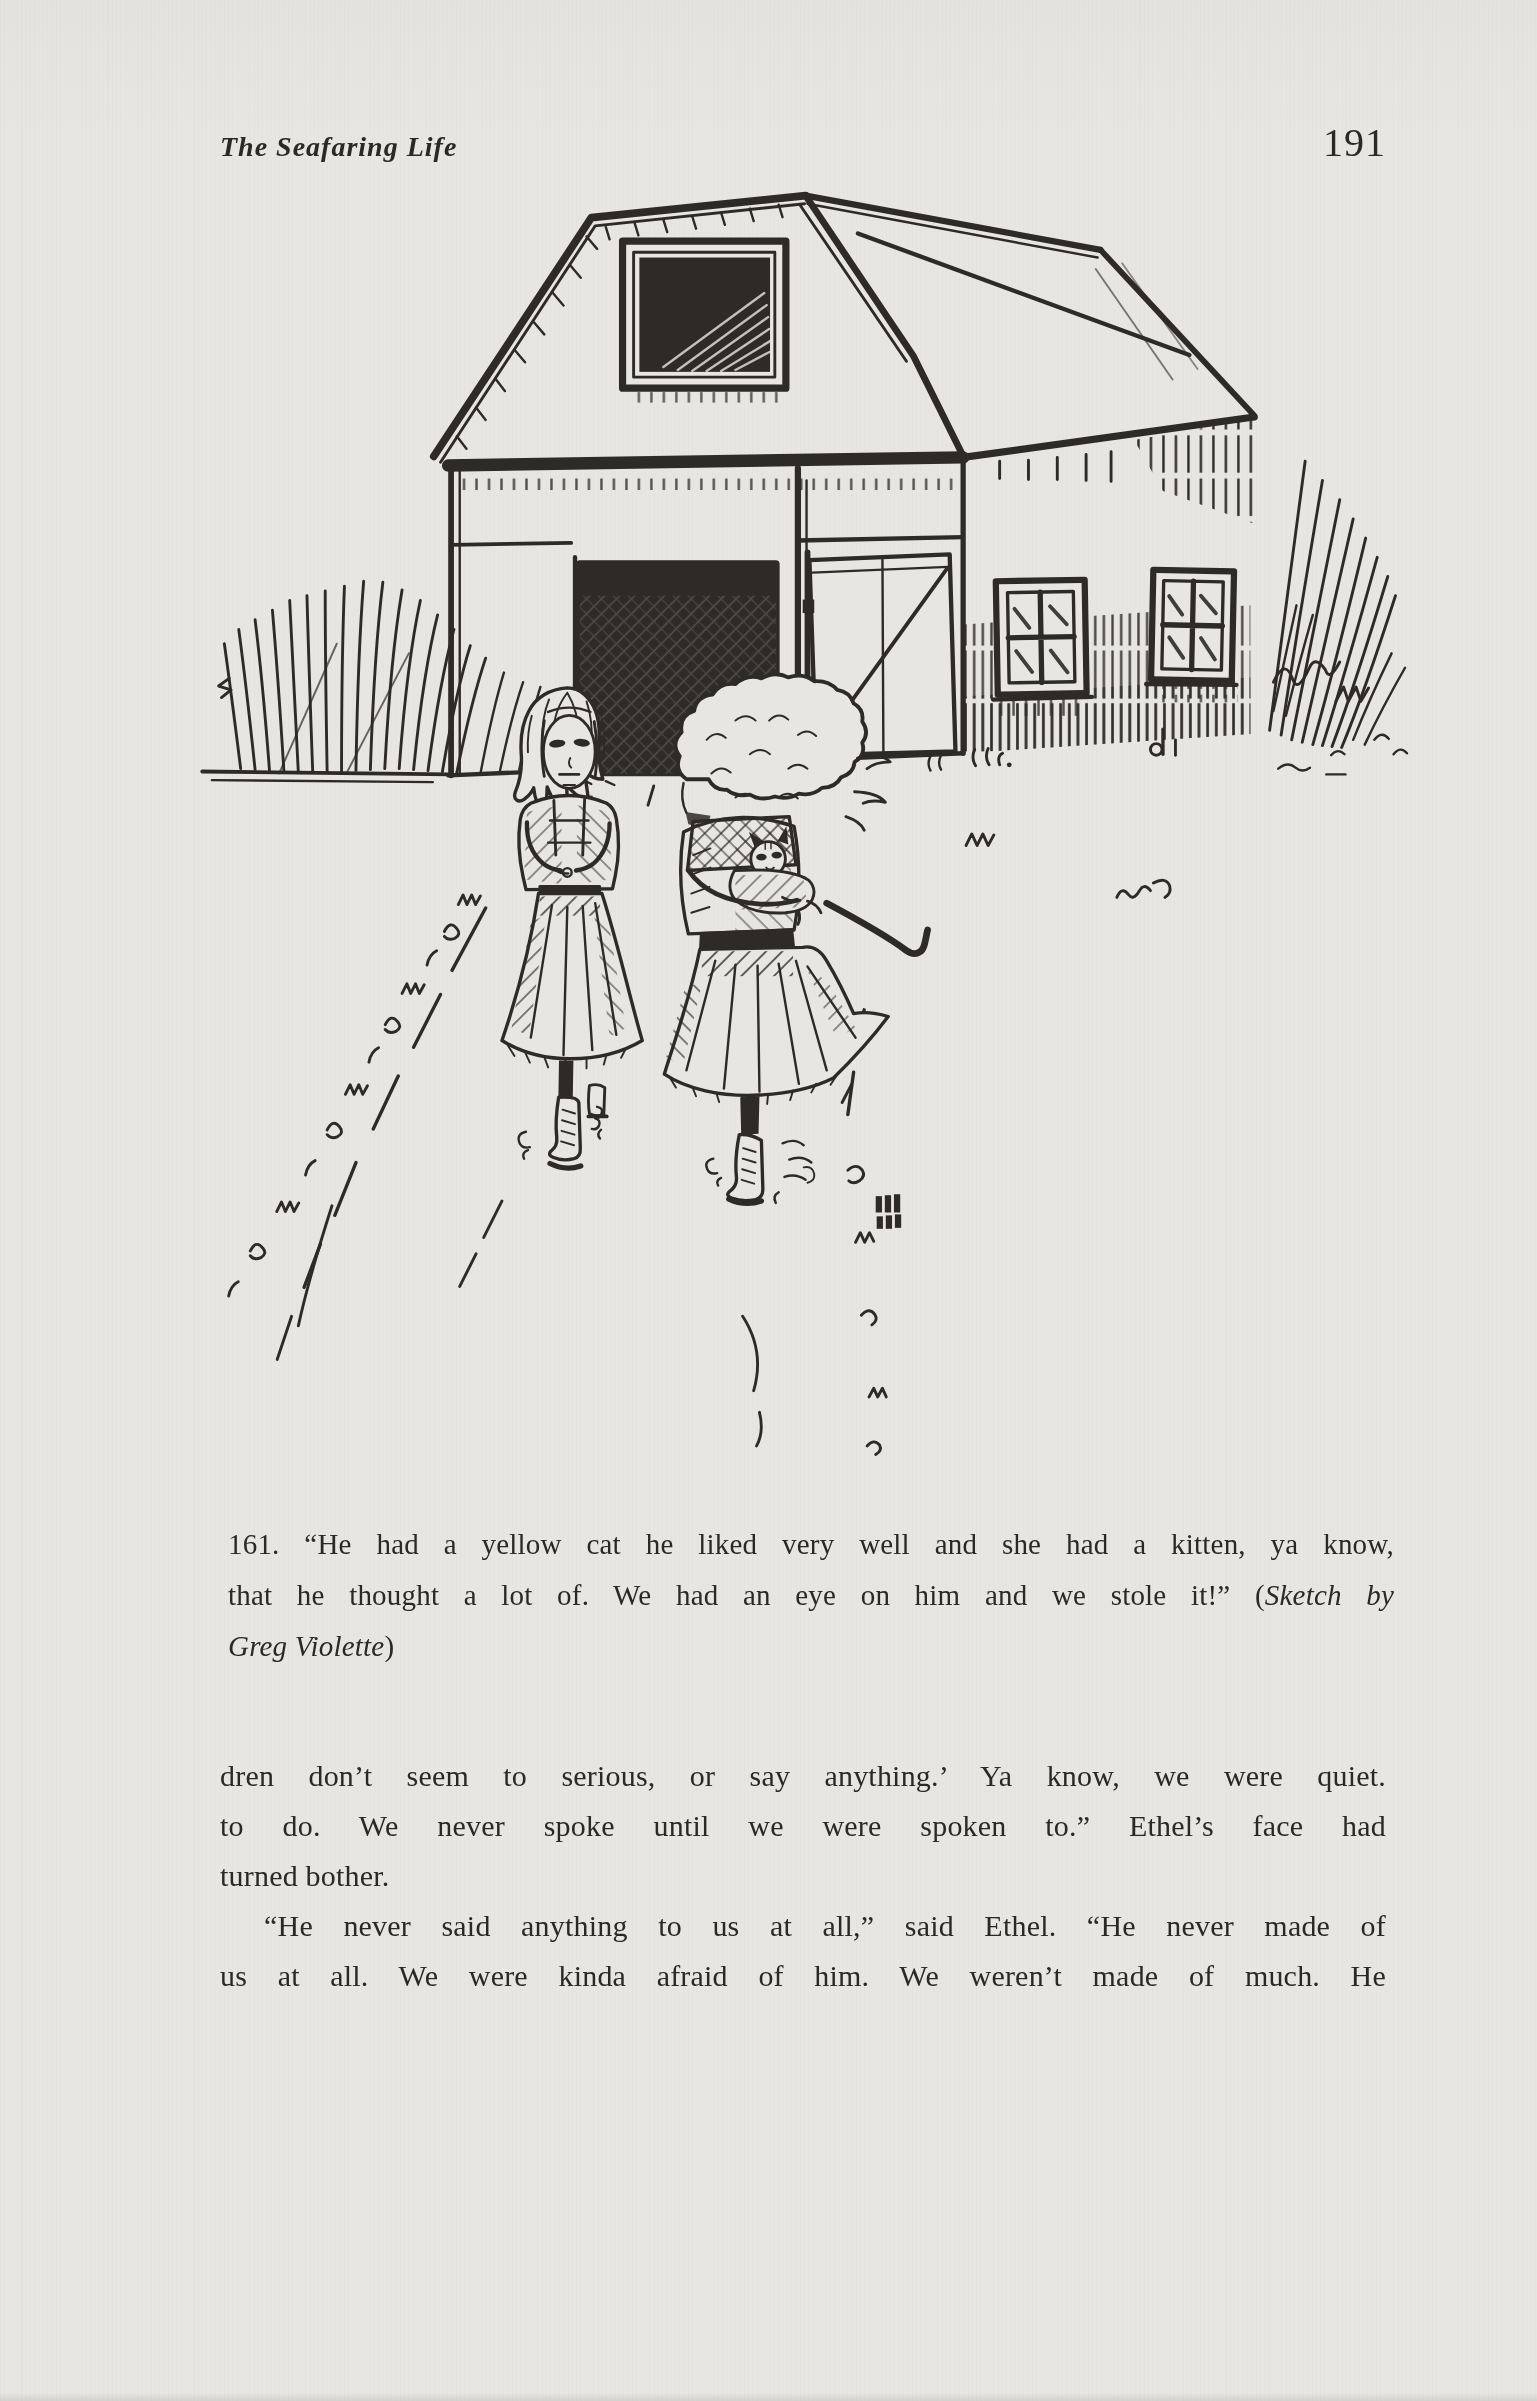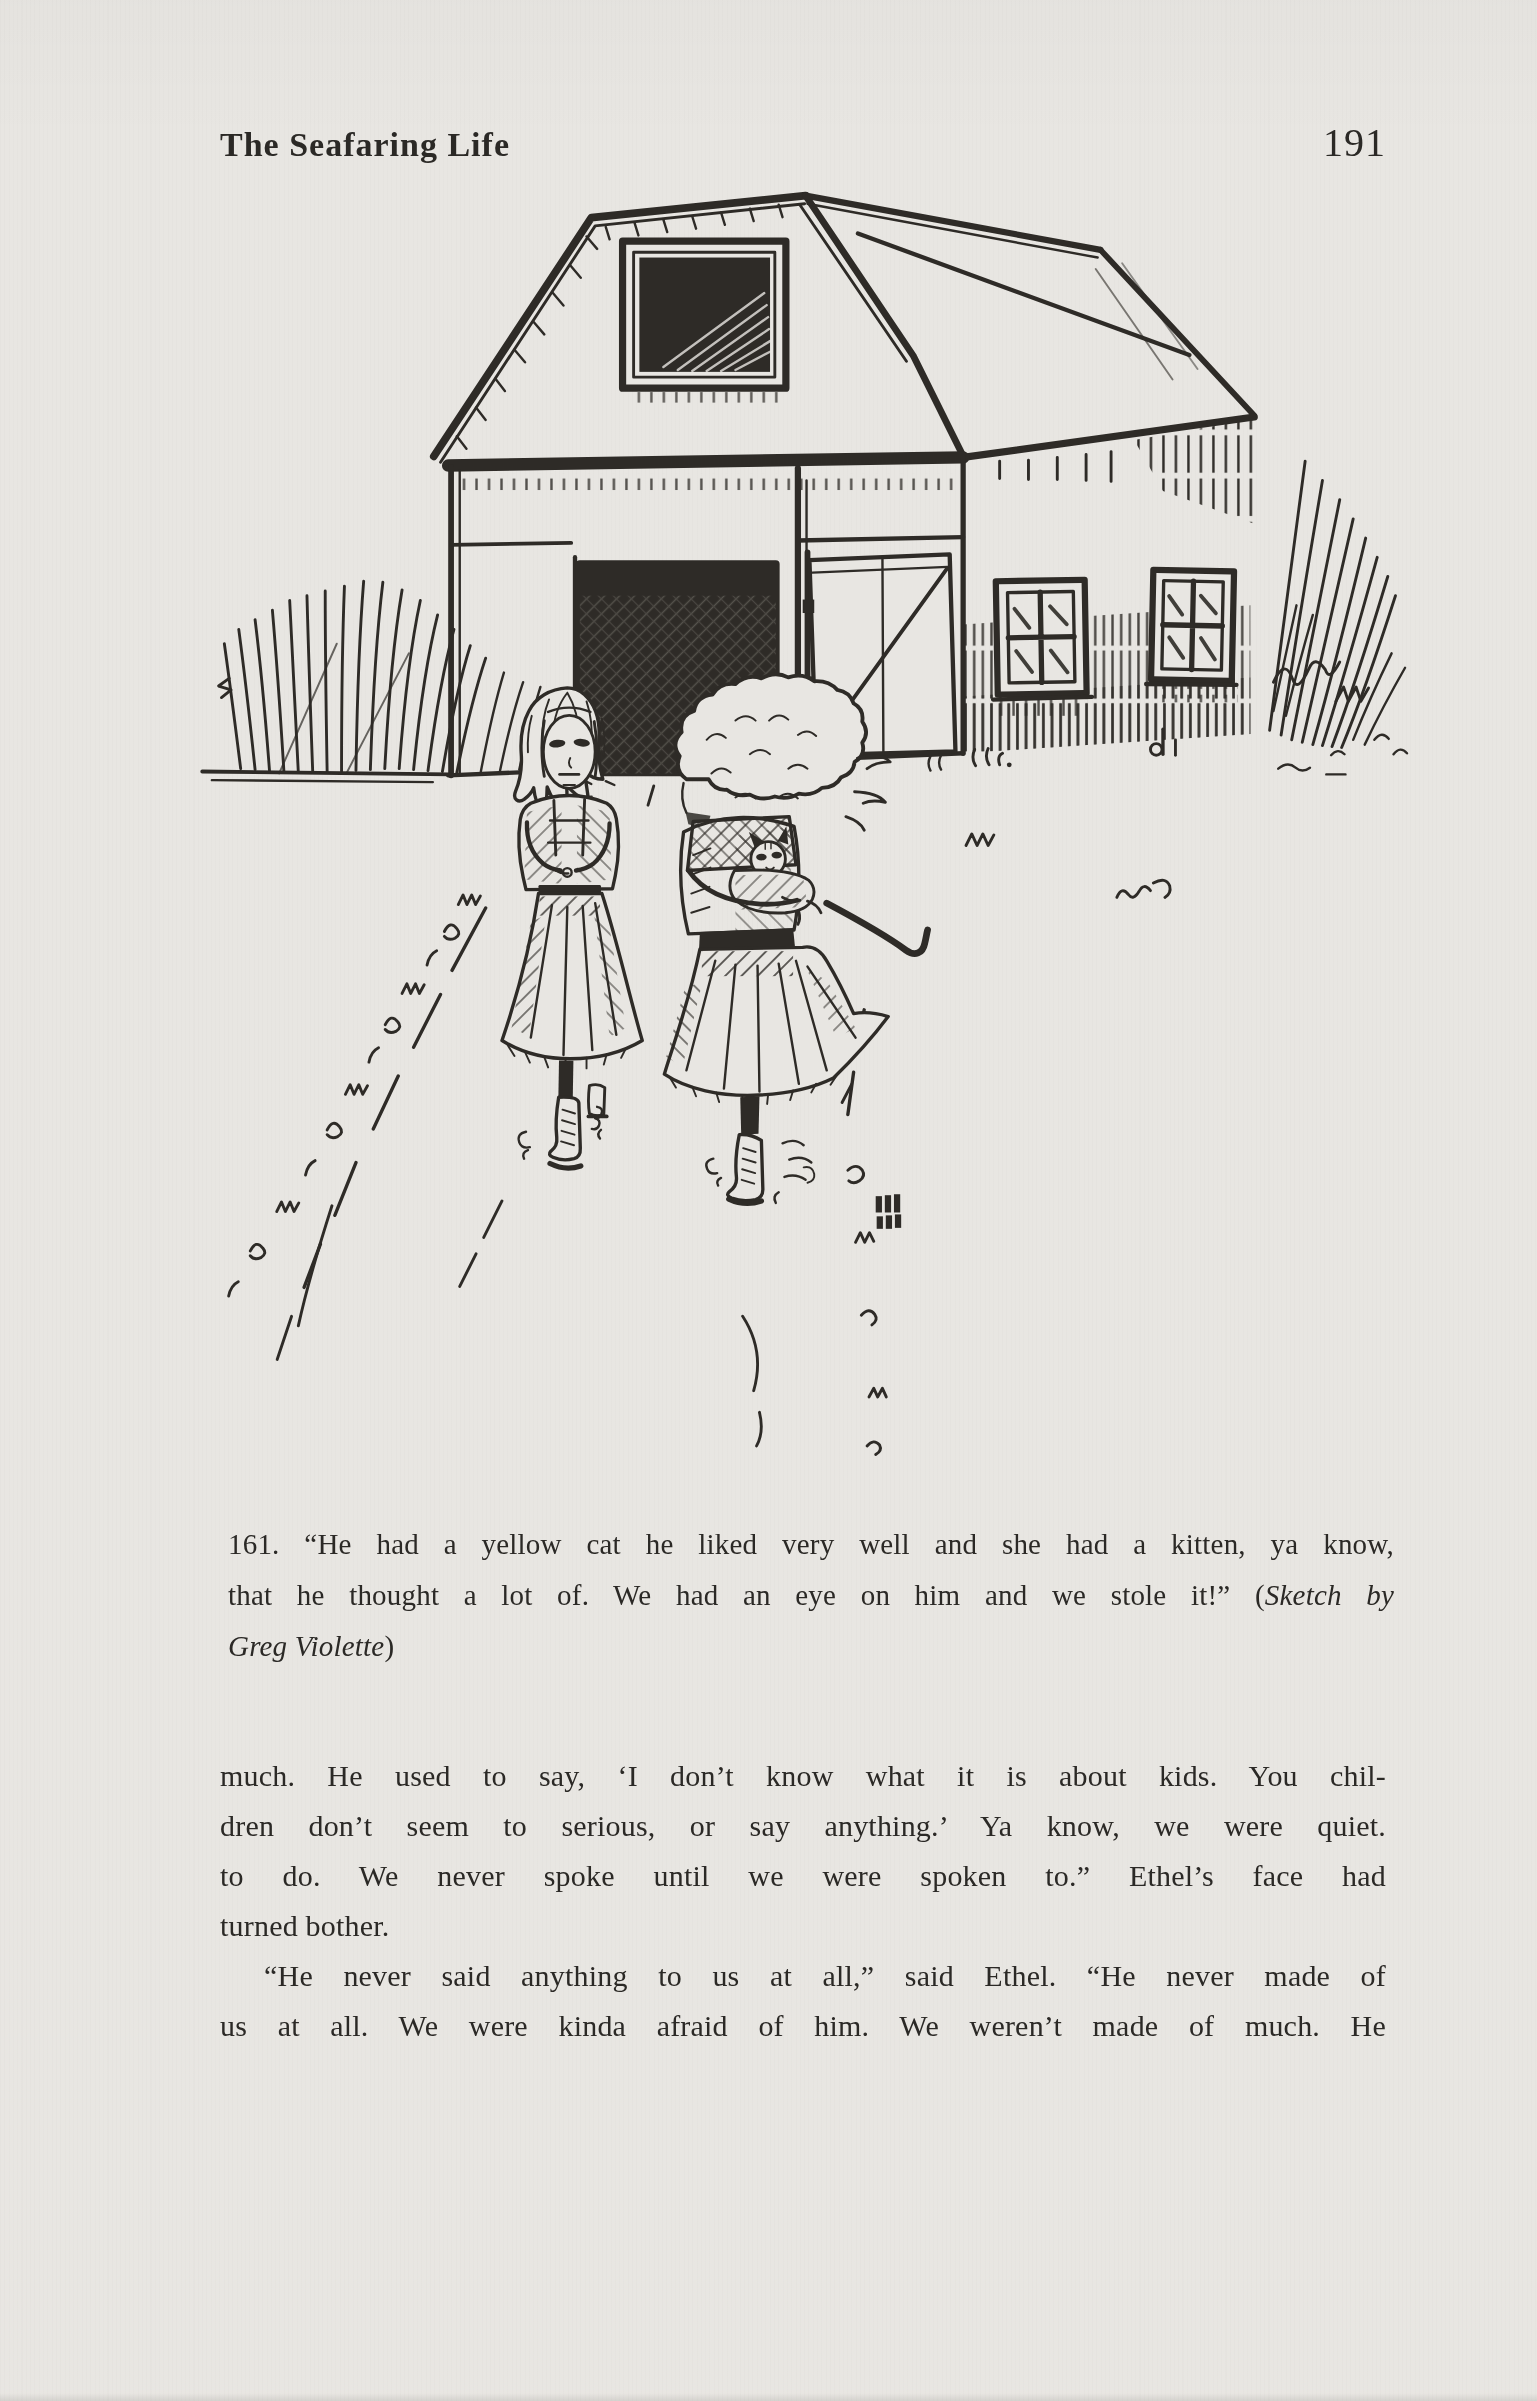--- a/index.html
+++ b/index.html
@@ -17,21 +17,21 @@
   }
   .page::after{
     content:""; position:absolute; left:0; right:0; bottom:0; height:7.7px;
     background:linear-gradient(180deg, rgba(0,0,0,0), rgba(40,38,35,.10)); pointer-events:none;
   }
   .runhead{
     position:absolute; left:220px; top:119px; width:1166px;
     display:flex; justify-content:space-between; align-items:baseline;
     color:var(--text);
   }
-  .runhead .title{ font-weight:700; font-size:34px; letter-spacing:1px; }
+  .runhead .title{ font-style:italic; font-weight:700; font-size:28px; letter-spacing:1px; }
   .runhead .folio{ font-size:40px; letter-spacing:1px; }
   .figure-wrap{ position:absolute; left:183px; top:173px; width:1249px; height:1345px; }
   .figure-wrap svg{ display:block; width:100%; height:100%; }
   .caption{
     position:absolute; left:228px; top:1519px; width:1166px;
     font-size:29px; line-height:51px; color:var(--text); letter-spacing:0.2px;
   }
   .caption .cline{ text-align:justify; }
   .caption .cline.jl{ text-align-last:justify; }
   .caption .it{ font-style:italic;margin-top:16px; }
@@ -318,21 +318,20 @@
   </div>
 
   <div class="caption">
     <div class="cline jl"><span>161. “He had a yellow cat he liked very well and she had a kitten, ya know,</span></div>
     <div class="cline jl"><span>that he thought a lot of. We had an eye on him and we stole it!” (</span><span class="it">Sketch by</span></div>
     <div class="cline"><span class="it">Greg Violette</span><span>)</span></div>
   </div>
 
   <div class="bodytext">
     <div>
-      <div class="bline jl">much. He used to say, ‘I don’t know what it is about kids. You chil-</div>
       <div class="bline jl">dren don’t seem to serious, or say anything.’ Ya know, we were quiet.</div>
       <div class="bline jl">to do. We never spoke until we were spoken to.” Ethel’s face had</div>
       <div class="bline">turned bother.</div>
     </div>
     <div>
       <div class="bline jl indent">“He never said anything to us at all,” said Ethel. “He never made of</div>
       <div class="bline jl">us at all. We were kinda afraid of him. We weren’t made of much. He</div>
     </div>
   </div>
 

